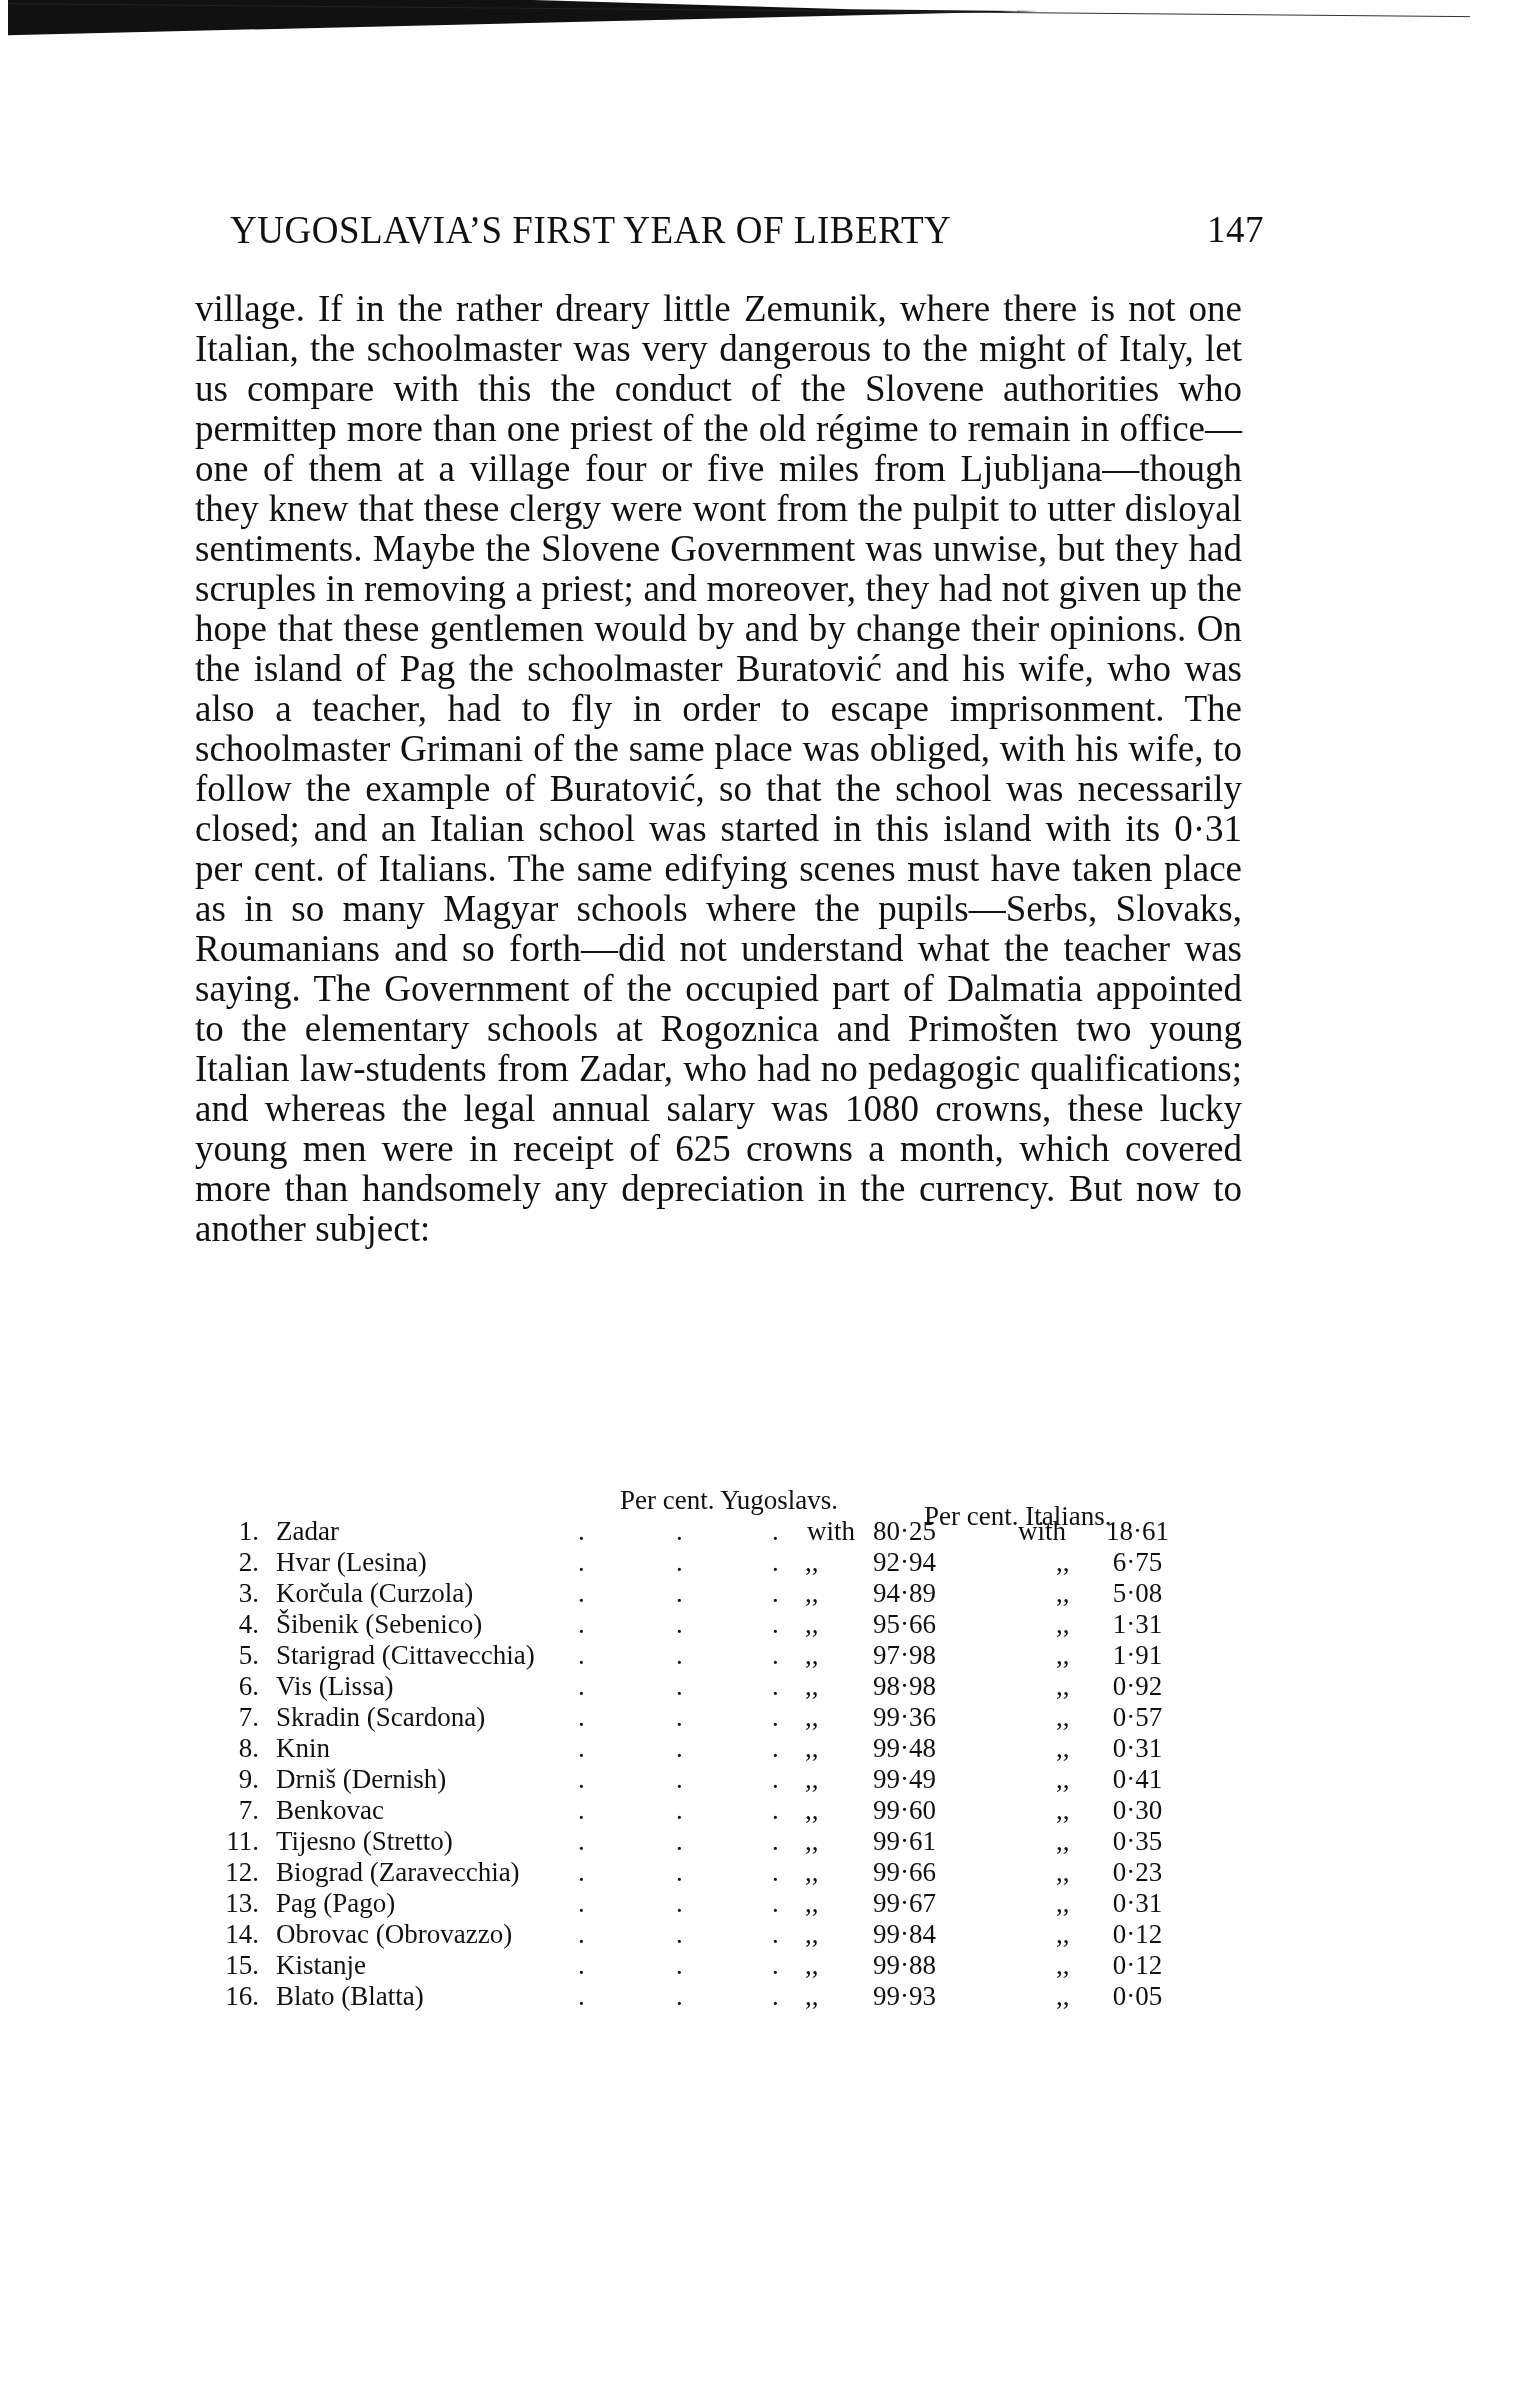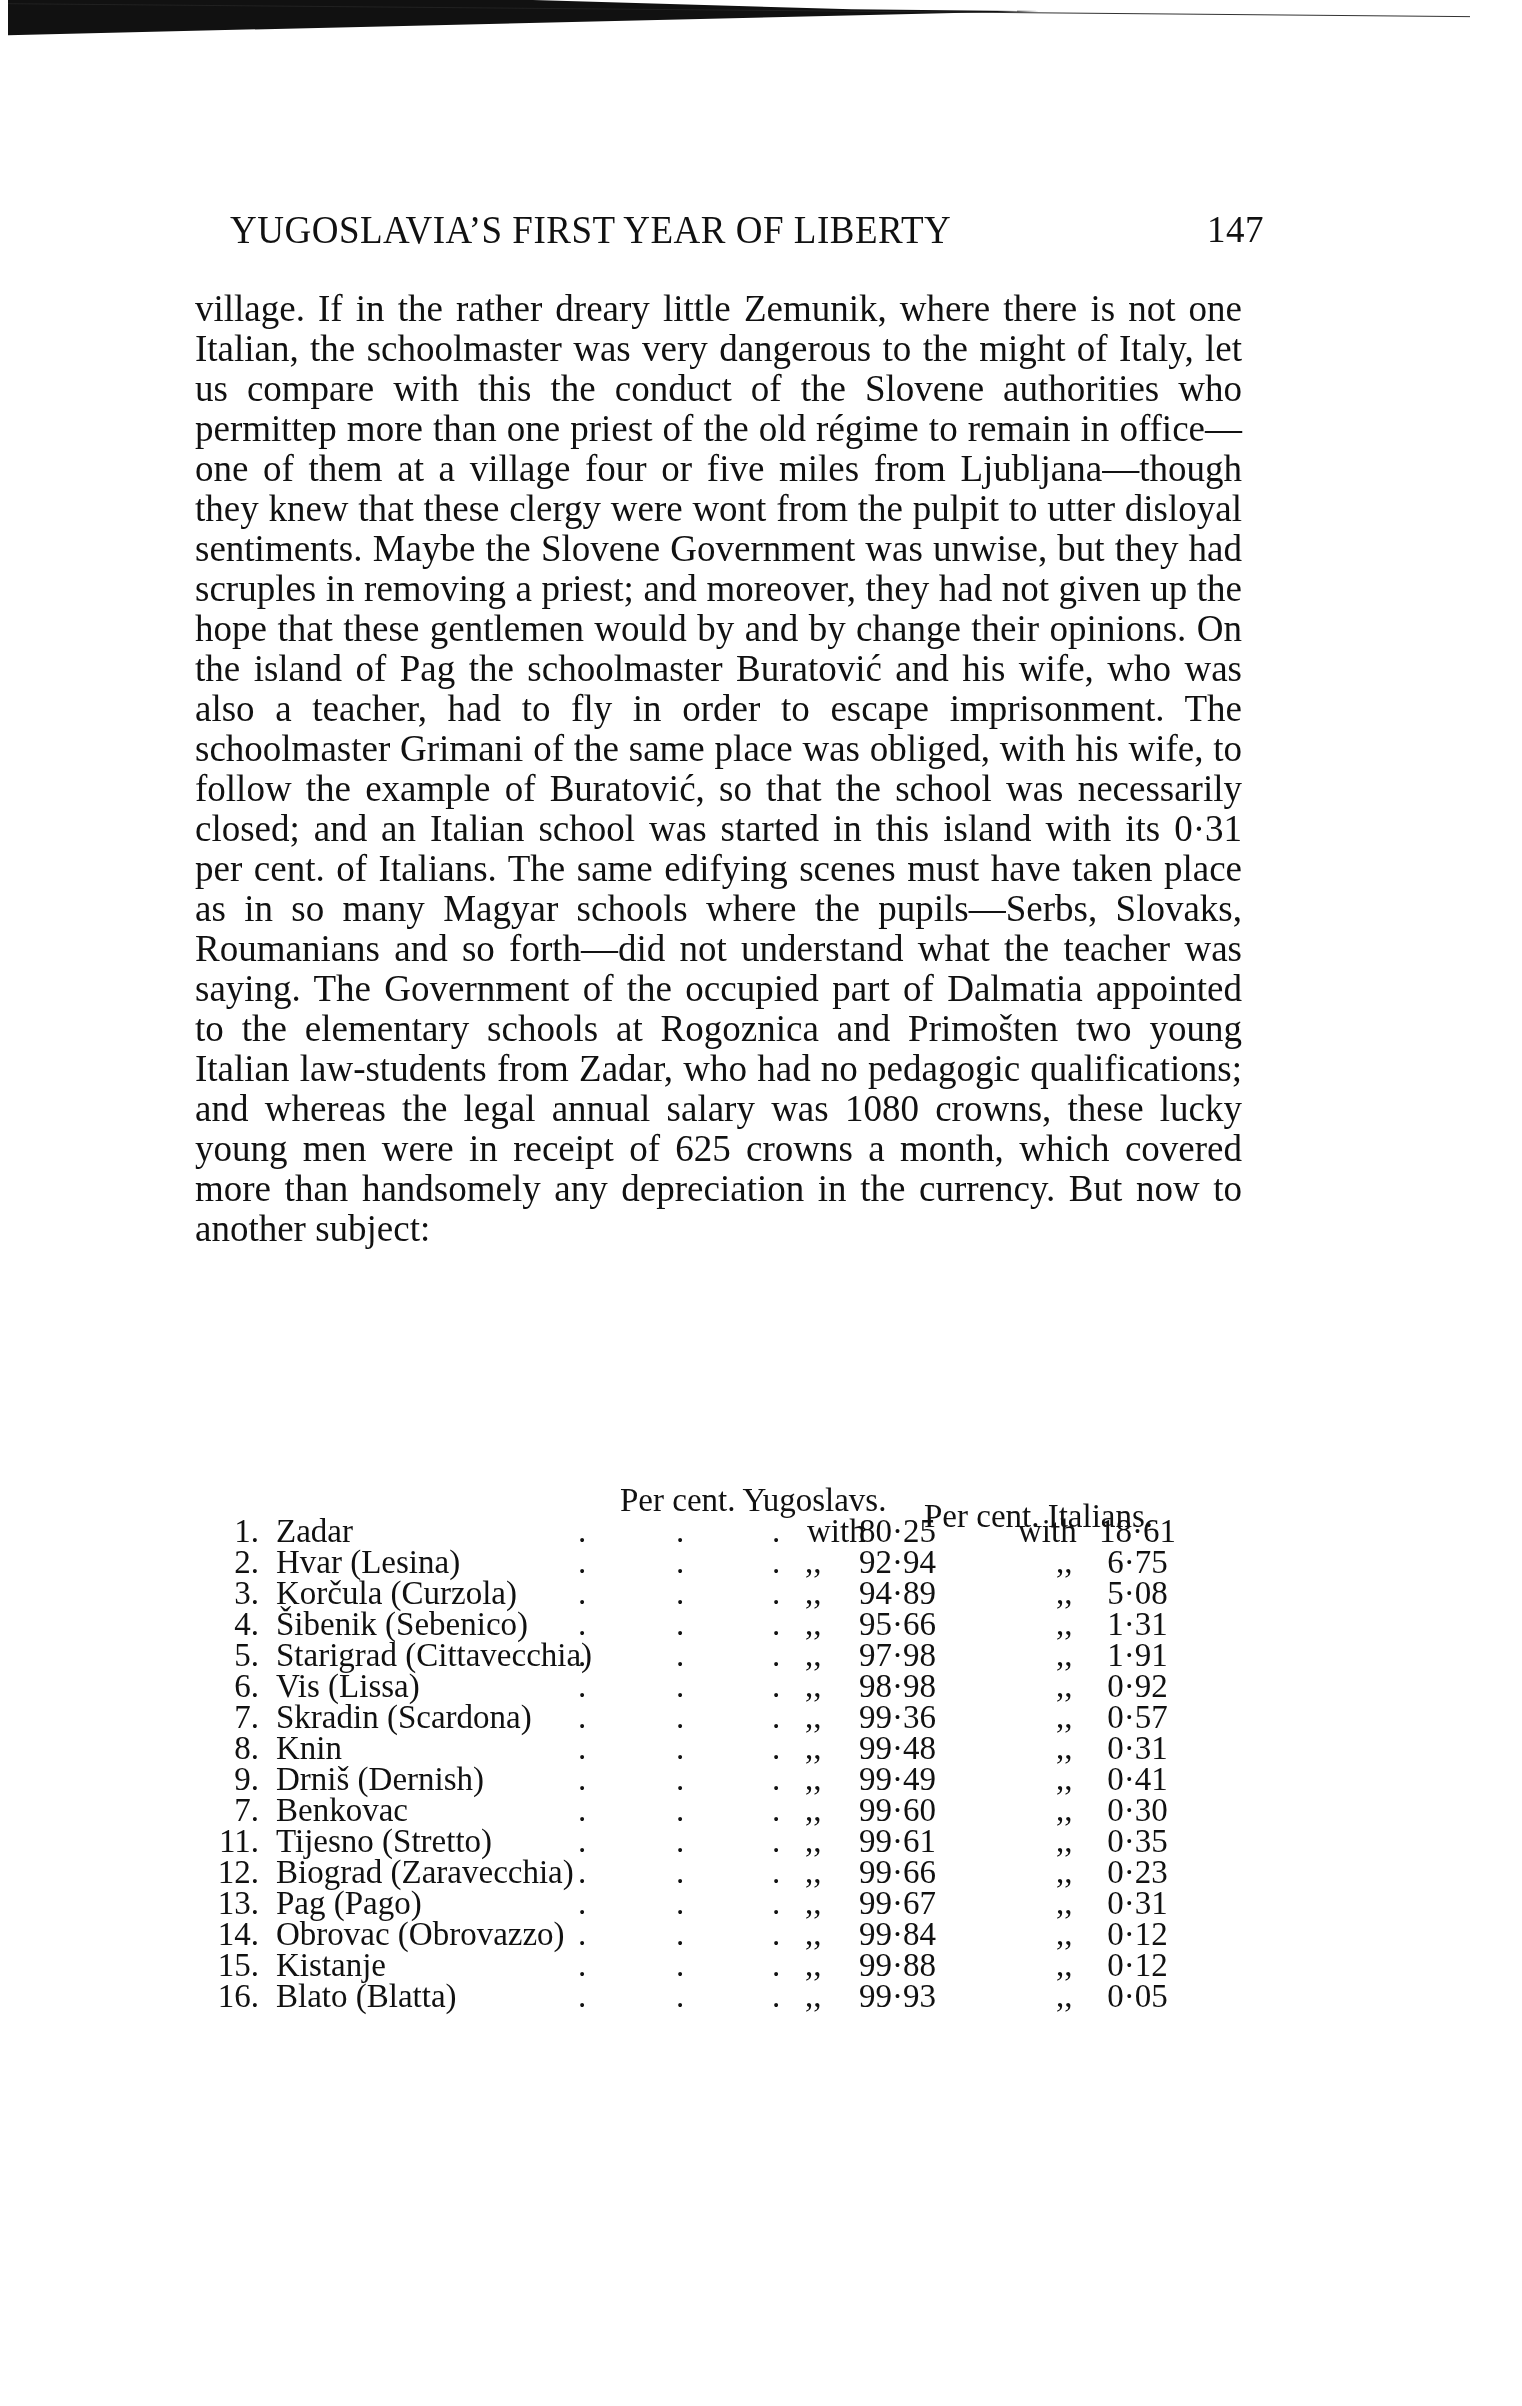--- a/index.html
+++ b/index.html
@@ -7,21 +7,21 @@
          font-family:"Liberation Serif","DejaVu Serif",serif; color:#111; }
   .scan-edge { position:absolute; left:7.5px; top:0; width:1462px; height:37px; }
   .running-head { position:absolute; left:230px; top:208px; width:1031px;
                   font-size:37px; letter-spacing:0.5px; white-space:nowrap; }
   .running-head .title { display:inline-block; transform:scaleY(1.1); }
   .running-head .page-no { position:absolute; left:977px; top:0; }
   .body-text { position:absolute; left:187px; top:281px; width:1063px;
                font-size:37px; line-height:40px; text-align:justify; }
   .body-text p { margin:8px; }
   .table { position:absolute; left:217px; top:1485px; width:1049px;
-           font-size:33px; line-height:31px; }
+           font-size:27px; line-height:31px; }
   .thead { position:relative; height:31px; }
   .thead span { position:absolute; top:0; white-space:nowrap; }
   .h-yugo { left:403px; }
   .h-ital { left:707px;margin-top:16px; }
   .row { position:relative; height:31px; white-space:nowrap; }
   .row span { position:absolute; top:0; }
   .num { left:0; width:42px; text-align:right; }
   .place { left:59px; }
   .dot1 { left:361px; } .dot2 { left:459px; } .dot3 { left:555px; }
   .ditto1 { left:588px; }

